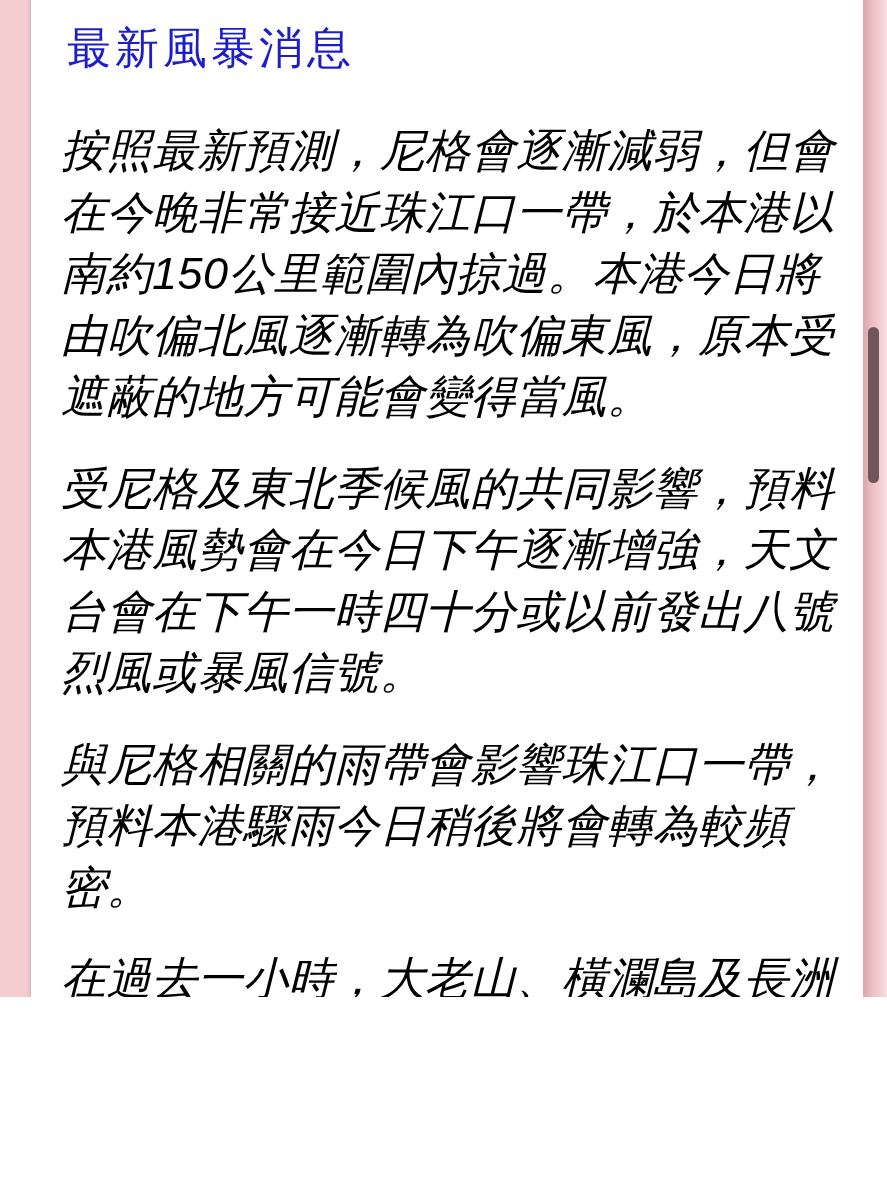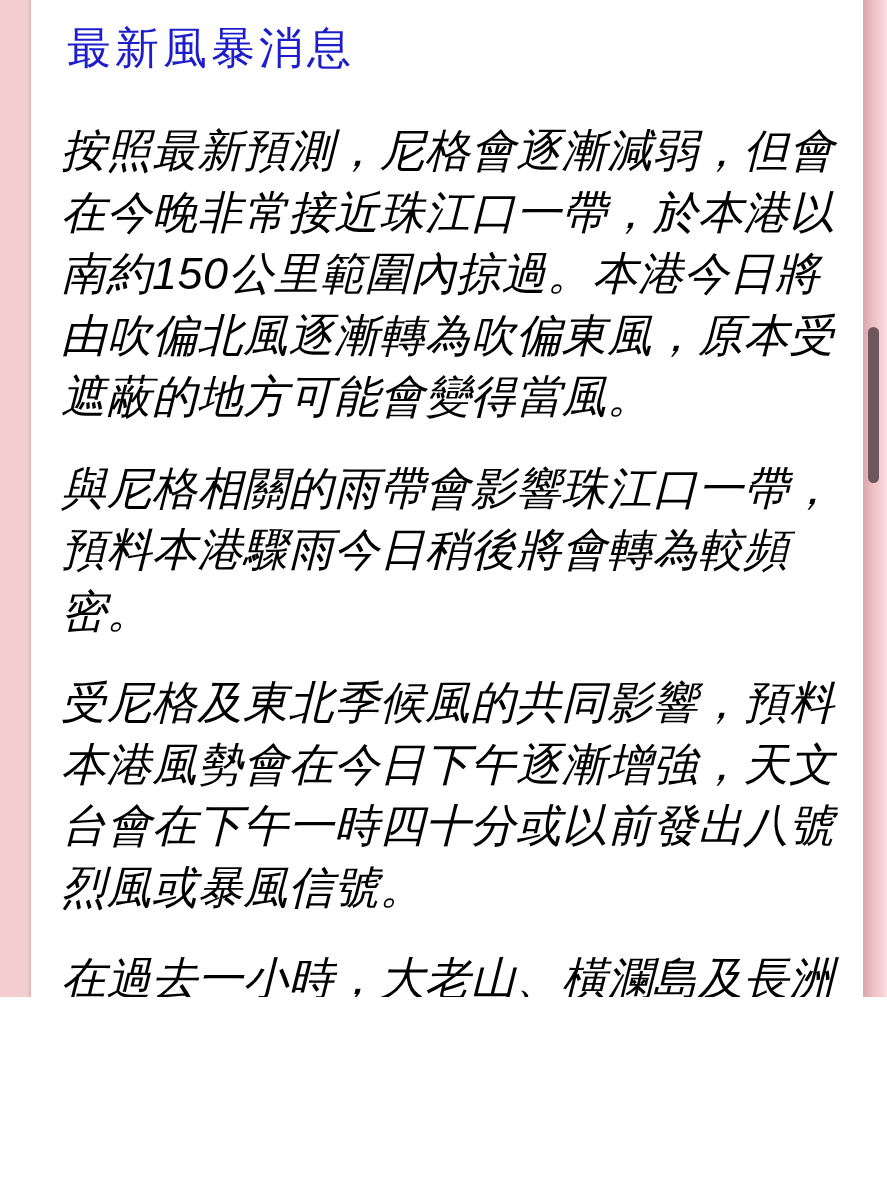--- a/index.html
+++ b/index.html
@@ -78,28 +78,28 @@
 
   <div class="content">
     <h1 class="title">最新風暴消息</h1>
 
     <p class="para">按照最新預測，尼格會逐漸減弱，但會
 在今晚非常接近珠江口一帶，於本港以
 南約150公里範圍內掠過。本港今日將
 由吹偏北風逐漸轉為吹偏東風，原本受
 遮蔽的地方可能會變得當風。</p>
 
-    <p class="para">與尼格相關的雨帶會影響珠江口一帶，
-預料本港驟雨今日稍後將會轉為較頻
-密。</p>
-
     <p class="para">受尼格及東北季候風的共同影響，預料
 本港風勢會在今日下午逐漸增強，天文
 台會在下午一時四十分或以前發出八號
 烈風或暴風信號。</p>
+
+    <p class="para">與尼格相關的雨帶會影響珠江口一帶，
+預料本港驟雨今日稍後將會轉為較頻
+密。</p>
 
 
     <p class="para">在過去一小時，大老山、橫瀾島及長洲
 分別錄得的最高持續風速為每小時50</p>
   </div>
 
   <div class="strip-right">
     <div class="scroll-thumb"></div>
   </div>
 

